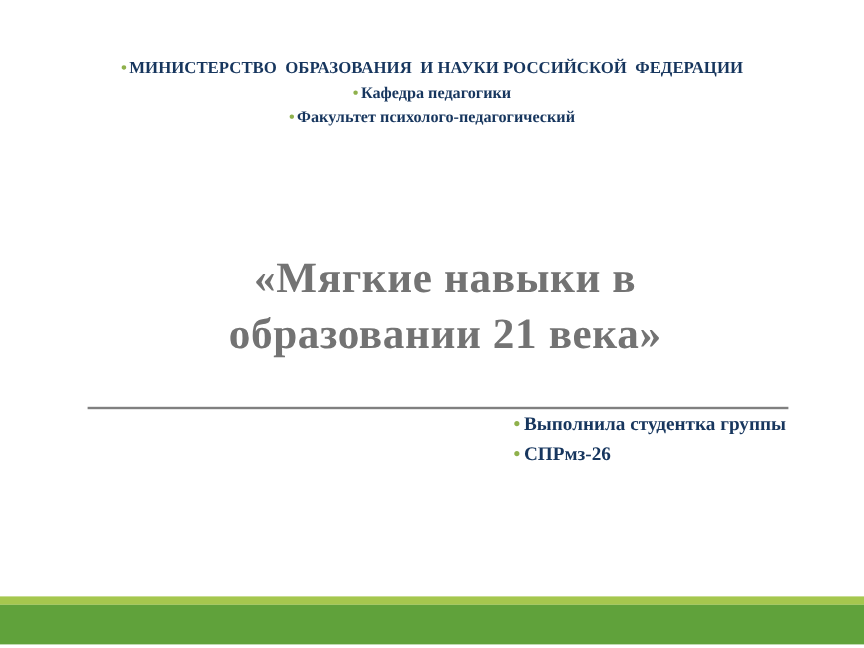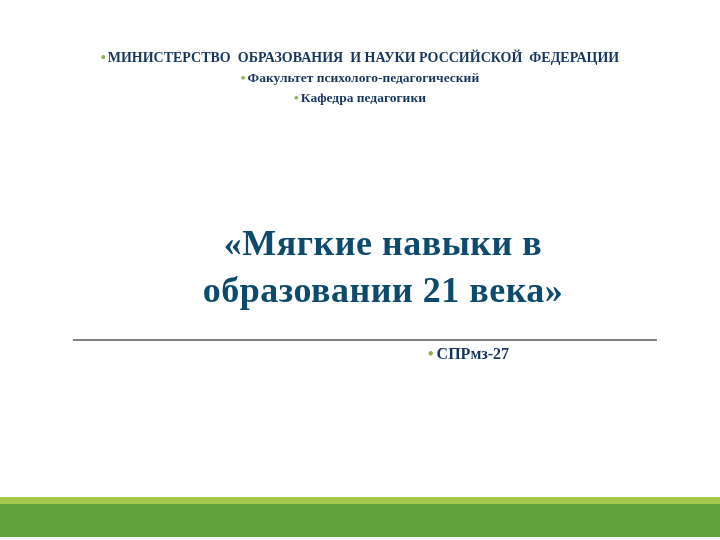--- a/index.html
+++ b/index.html
@@ -33,23 +33,23 @@
   .bullet {
     color: #8FB14C;
     font-weight: bold;
     margin-right: 2px;
   }
 
   
   .title {
     position: absolute;
     left: 72px; top: 204px; width: 590px;
-    margin: 16px;
+    margin: 4px;
     text-align: center;
-    color: #0c4a6e;
+    color: #737373;
     font-weight: bold;
     font-size: 36px;
     line-height: 47px;
     white-space: pre-line;
     letter-spacing: 0.5px;
   }
 
   
   .divider {
     position: absolute;
@@ -82,29 +82,30 @@
     background: #60A23B;
   }
 </style>
 </head>
 <body>
 
 <div class="slide">
 
   <div class="header">
     <p class="hline first"><span class="bullet">•</span><span>МИНИСТЕРСТВО  ОБРАЗОВАНИЯ  И НАУКИ РОССИЙСКОЙ  ФЕДЕРАЦИИ</span></p>
+    <p class="hline"><span class="bullet">•</span><span>Кафедра педагогики</span></p>
     <p class="hline"><span class="bullet">•</span><span>Факультет психолого-педагогический</span></p>
-    <p class="hline"><span class="bullet">•</span><span>Кафедра педагогики</span></p>
   </div>
 
   <h1 class="title">«Мягкие навыки в
 образовании 21 века»</h1>
 
   <div class="divider"></div>
 
   <div class="credits">
-    <p class="hline"><span class="bullet">•</span><span>СПРмз-27</span></p>
+    <p class="hline"><span class="bullet">•</span><span>Выполнила студентка группы</span></p>
+    <p class="hline"><span class="bullet">•</span><span>СПРмз-26</span></p>
   </div>
 
   <div class="footer-stripe"></div>
   <div class="footer-bar"></div>
 
 </div>
 
 </body></html>

